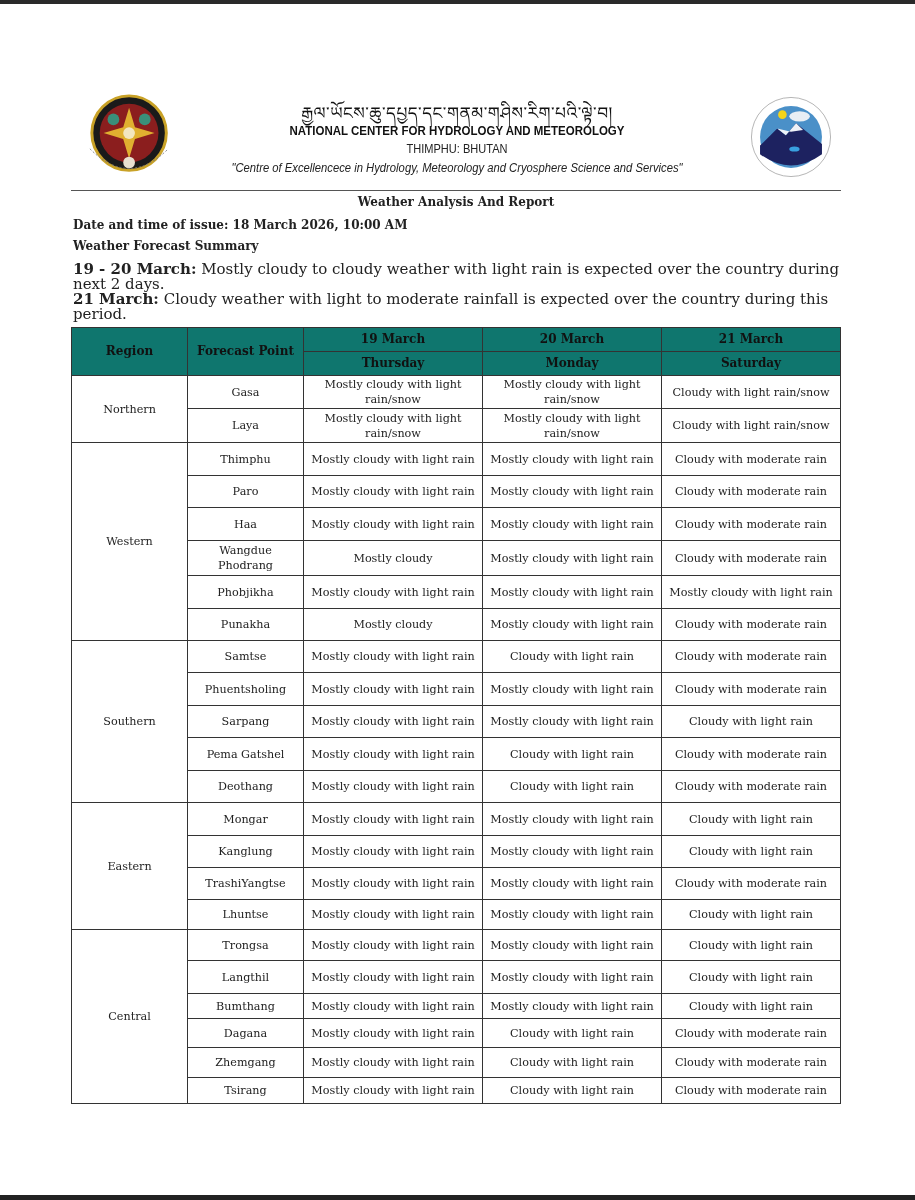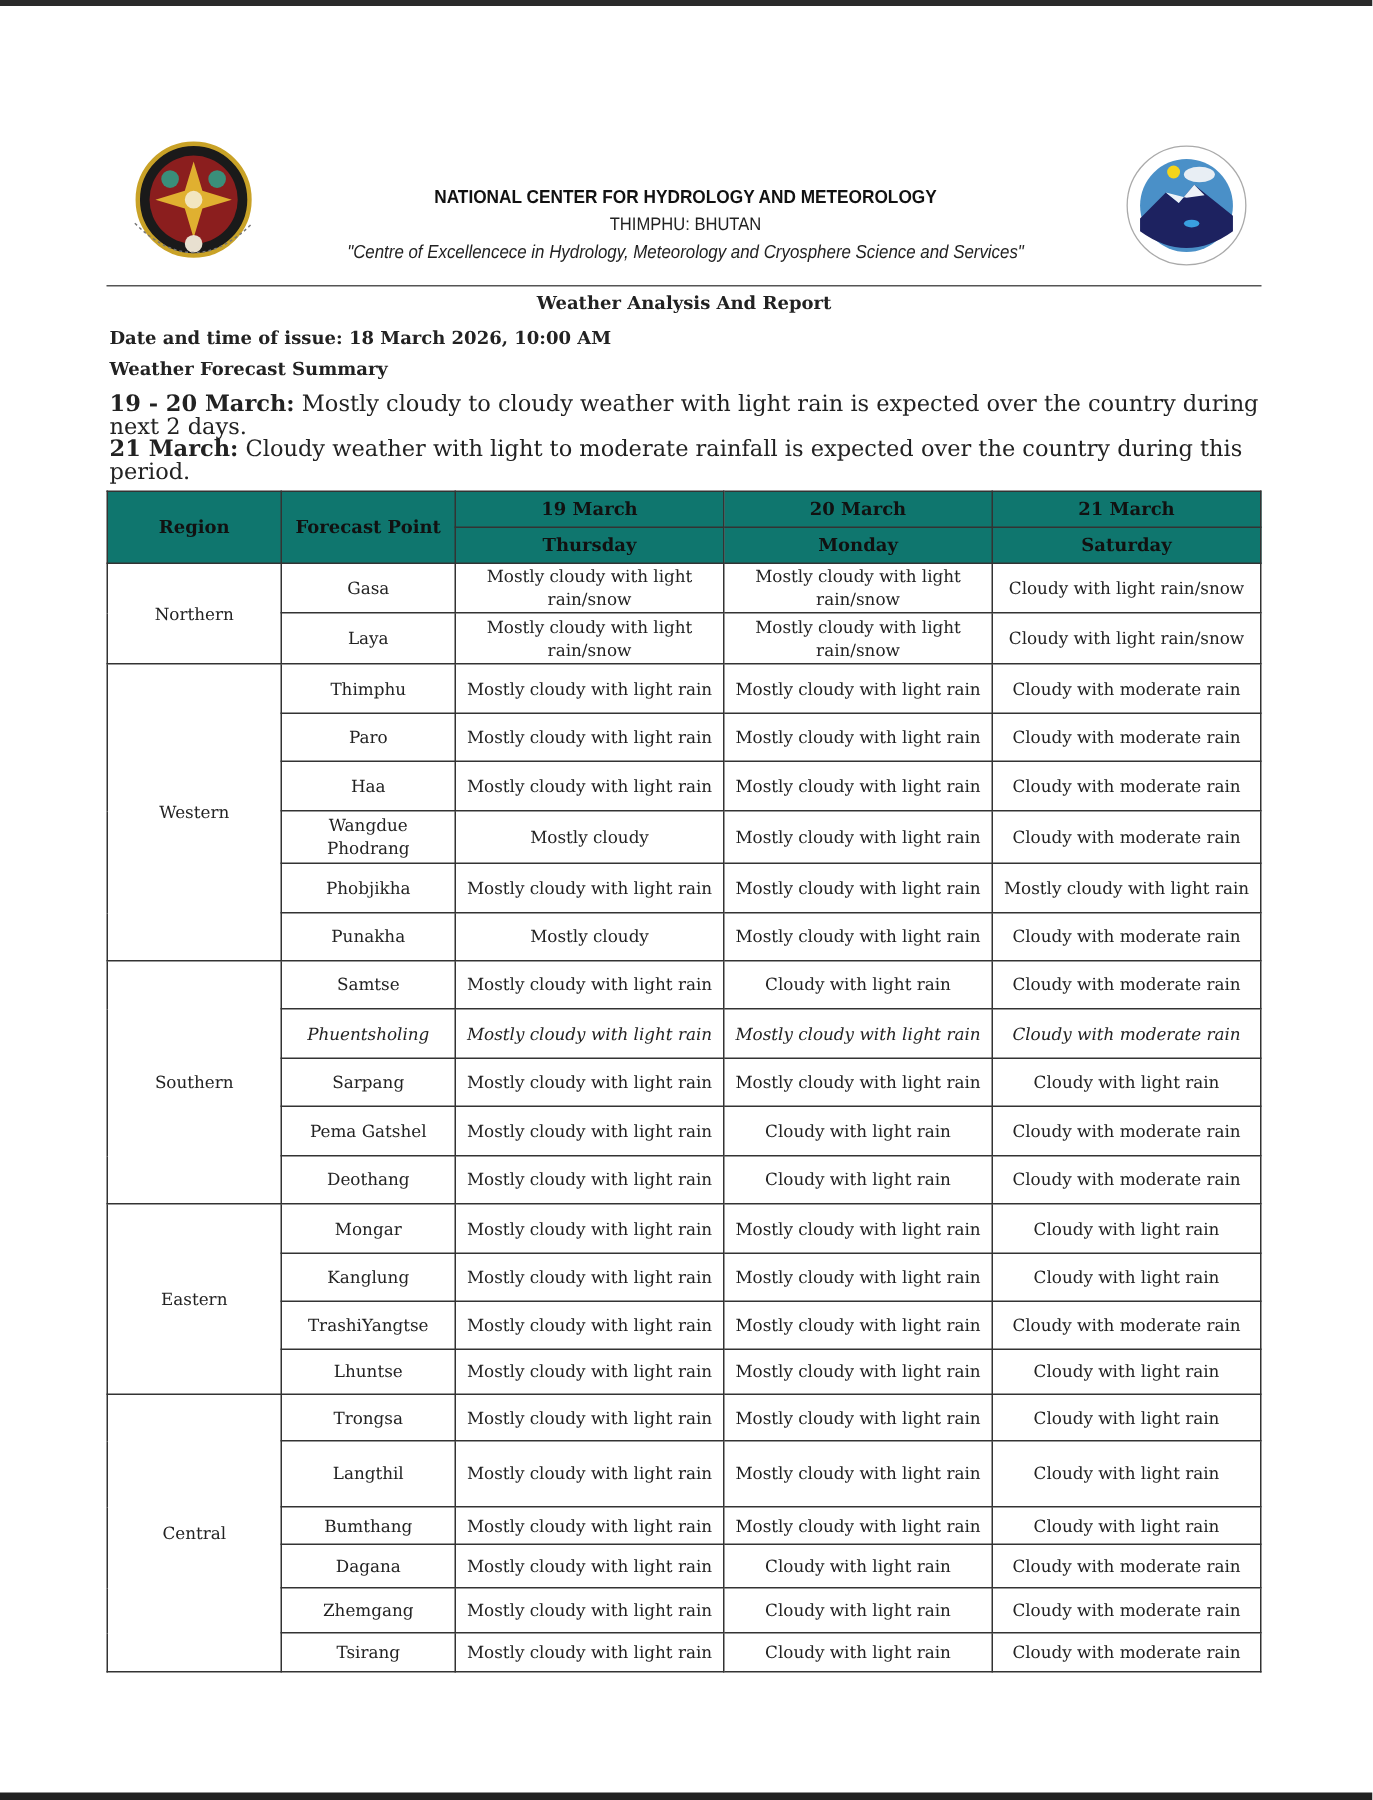--- a/index.html
+++ b/index.html
@@ -39,20 +39,21 @@
   <svg class="logo-left" viewBox="0 0 100 100">
     <circle cx="46" cy="44" r="38" fill="#1a1a1a" stroke="#c9a227" stroke-width="3"></circle>
     <circle cx="46" cy="44" r="30" fill="#8b1e1e"></circle>
     <path d="M46 18 L52 38 L72 44 L52 50 L46 70 L40 50 L20 44 L40 38 Z" fill="#e0b030"></path>
     <circle cx="46" cy="44" r="6" fill="#f2e6c0"></circle>
     <circle cx="30" cy="30" r="6" fill="#3a8f7a"></circle>
     <circle cx="62" cy="30" r="6" fill="#3a8f7a"></circle>
     <circle cx="46" cy="74" r="6" fill="#e8e0d0"></circle>
     <path d="M6 60 Q46 100 86 60" fill="none" stroke="#777" stroke-width="1" stroke-dasharray="2 2"></path>
   </svg>
+  <div class="dz-title">རྒྱལ་ཡོངས་ཆུ་དཔྱད་དང་གནམ་གཤིས་རིག་པའི་ལྟེ་བ།</div>
   <div class="org-title">NATIONAL CENTER FOR HYDROLOGY AND METEOROLOGY</div>
   <div class="org-loc">THIMPHU: BHUTAN</div>
   <div class="org-motto">"Centre of Excellencece in Hydrology, Meteorology and Cryosphere Science and Services"</div>
   <svg class="logo-right" viewBox="0 0 100 100">
     <circle cx="50" cy="50" r="46" fill="#fff" stroke="#aaa" stroke-width="1"></circle>
     <circle cx="50" cy="50" r="36" fill="#4a90c8"></circle>
     <path d="M14 60 L34 40 L44 48 L56 34 L86 58 L86 70 Q50 96 14 70 Z" fill="#1d2260"></path>
     <path d="M34 40 L44 48 L56 34 L64 42 L50 44 Z" fill="#eef2f8"></path>
     <circle cx="40" cy="24" r="5" fill="#f4d41a"></circle>
     <ellipse cx="60" cy="26" rx="12" ry="6" fill="#e8eef4"></ellipse>
@@ -135,21 +136,21 @@
         <td>Mostly cloudy with light rain</td>
         <td>Cloudy with moderate rain</td>
       </tr>
       <tr style="height: 32px;">
         <td rowspan="5">Southern</td>
         <td>Samtse</td>
         <td>Mostly cloudy with light rain</td>
         <td>Cloudy with light rain</td>
         <td>Cloudy with moderate rain</td>
       </tr>
-      <tr style="height: 33px; font-style: italic;">
+      <tr style="height: 33px;">
         <td>Phuentsholing</td>
         <td>Mostly cloudy with light rain</td>
         <td>Mostly cloudy with light rain</td>
         <td>Cloudy with moderate rain</td>
       </tr>
       <tr style="height: 32px;">
         <td>Sarpang</td>
         <td>Mostly cloudy with light rain</td>
         <td>Mostly cloudy with light rain</td>
         <td>Cloudy with light rain</td>
@@ -191,21 +192,21 @@
         <td>Mostly cloudy with light rain</td>
         <td>Cloudy with light rain</td>
       </tr>
       <tr style="height: 31px;">
         <td rowspan="6">Central</td>
         <td>Trongsa</td>
         <td>Mostly cloudy with light rain</td>
         <td>Mostly cloudy with light rain</td>
         <td>Cloudy with light rain</td>
       </tr>
-      <tr style="height: 44px;">
+      <tr style="height: 33px;">
         <td>Langthil</td>
         <td>Mostly cloudy with light rain</td>
         <td>Mostly cloudy with light rain</td>
         <td>Cloudy with light rain</td>
       </tr>
       <tr style="height: 25px;">
         <td>Bumthang</td>
         <td>Mostly cloudy with light rain</td>
         <td>Mostly cloudy with light rain</td>
         <td>Cloudy with light rain</td>

